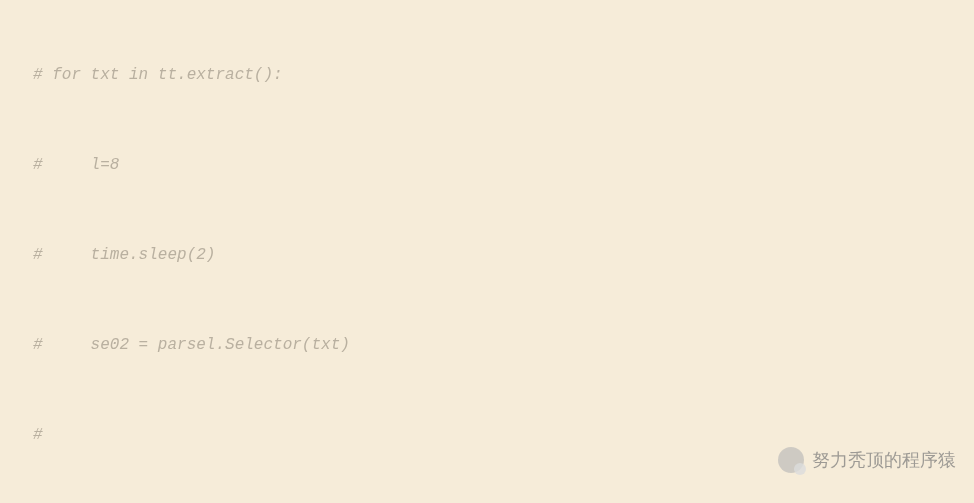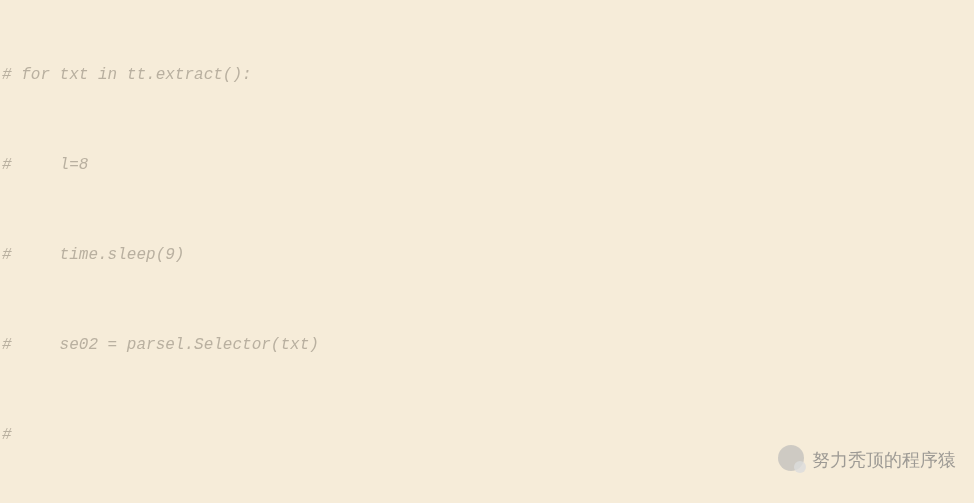--- a/index.html
+++ b/index.html
@@ -7,27 +7,27 @@
   body {
     font-family: "SF Mono", "Monaco", "Consolas", "Courier New", monospace;
     font-size: 16px;
     font-style: italic;
     background: #f6ecd9;
     color: #b9b0a0;
     line-height: 30px;
     position: relative;
   }
   .code-block { white-space: pre; }
-  .line { height: 30px; padding-left: 2px; }
+  .line { height: 30px; padding-left: 2px; margin-left: 31px; }
   .watermark {
     position: absolute;
     right: 18px;
     bottom: 28px;
     display: flex;
-    align-items: flex-start;
+    align-items: center;
     gap: 8px;
     color: rgba(120,120,120,0.7);
     font-style: normal;
     font-family: "PingFang SC", "Microsoft YaHei", sans-serif;
     font-size: 18px;
     font-weight: 500;
   }
   .wm-icon {
     width: 26px;
     height: 26px;
@@ -48,21 +48,21 @@
     border-radius: 50%;
     background: rgba(220,220,220,0.8);
   }
 </style>
 </head>
 <body>
 
 <div class="code-block">
   <div class="line"># for txt in tt.extract():</div>
   <div class="line">#     l=8</div>
-  <div class="line">#     time.sleep(9)</div>
+  <div class="line">#     time.sleep(2)</div>
   <div class="line">#     se02 = parsel.Selector(txt)</div>
   <div class="line">#</div>
   
   
   
   
   
   
   
   

